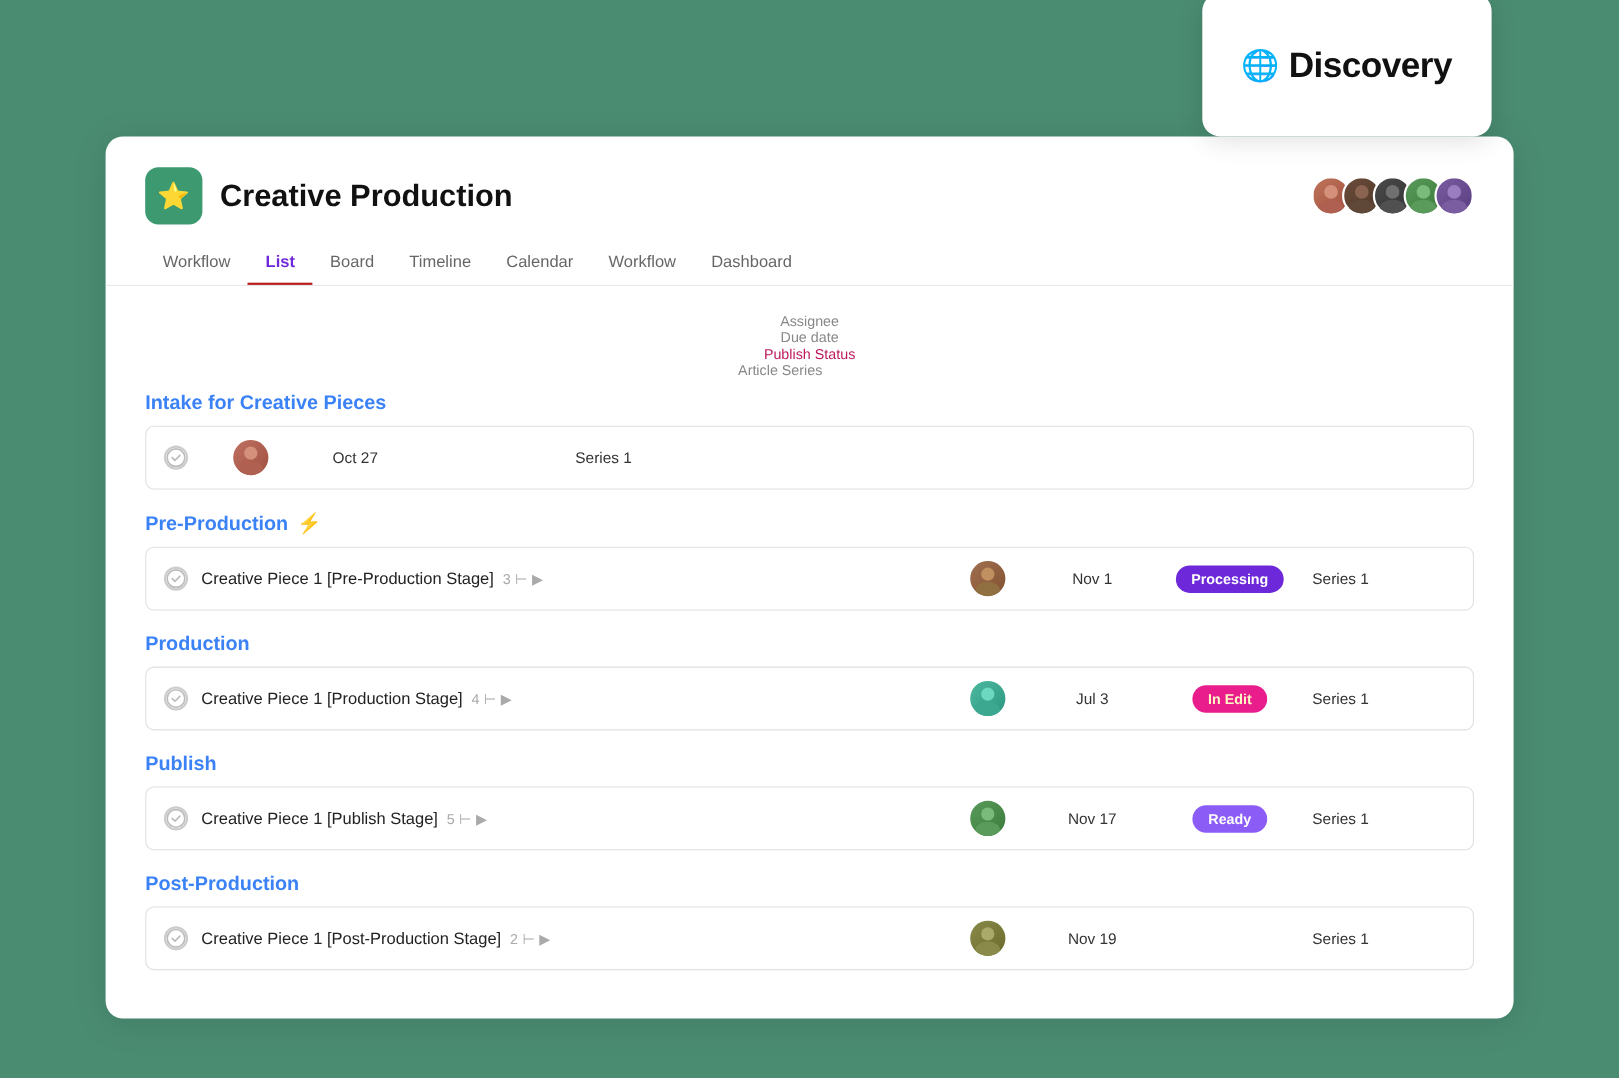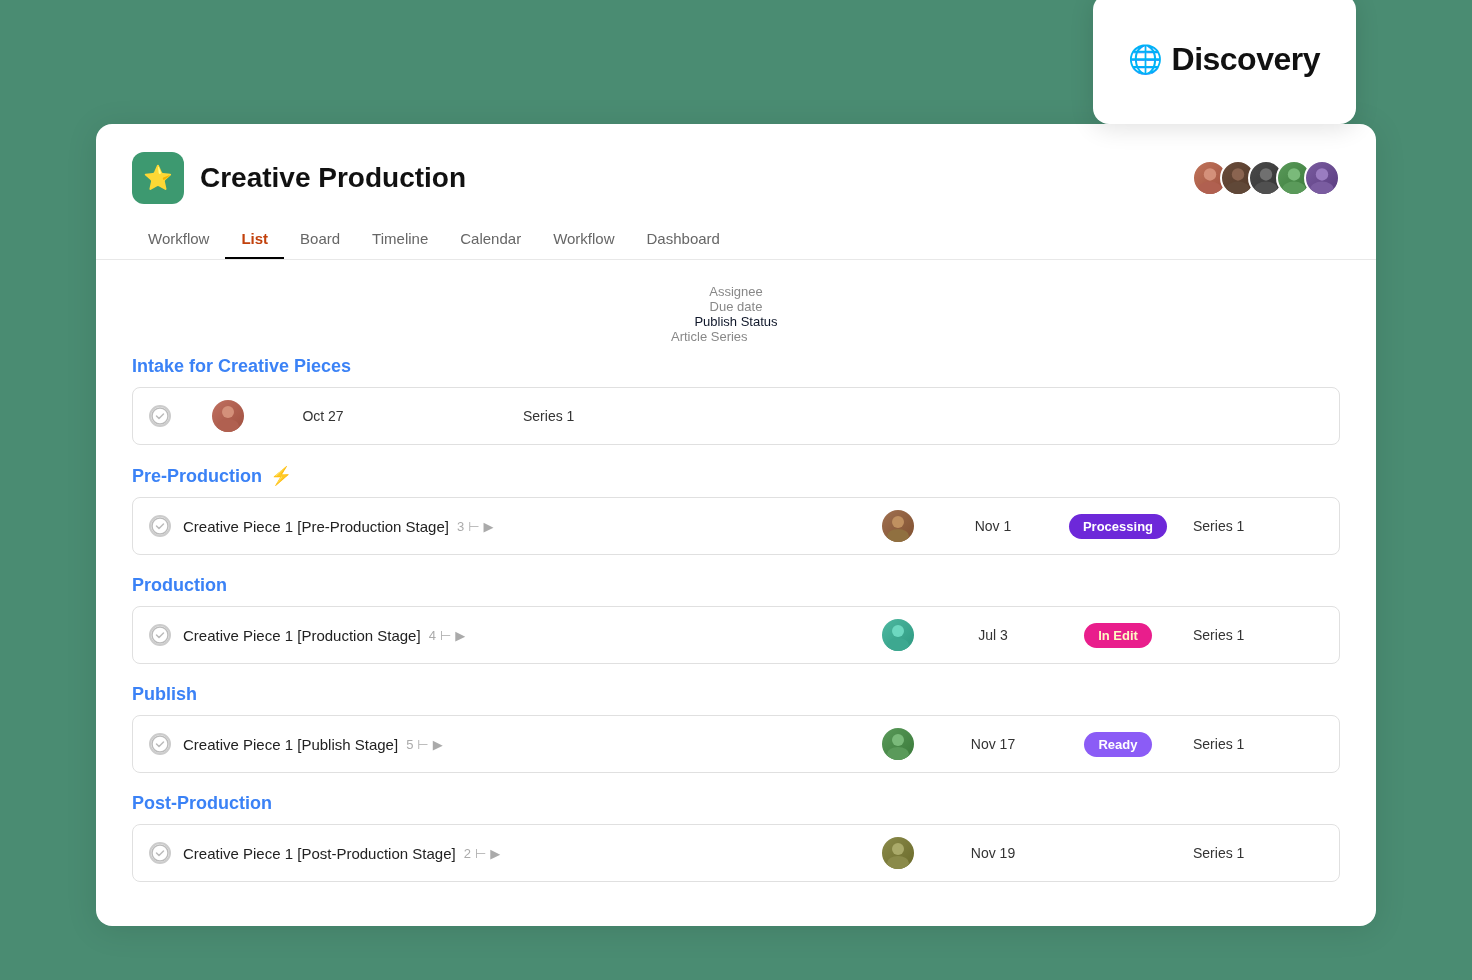--- a/index.html
+++ b/index.html
@@ -116,40 +116,40 @@
     }
     .nav-tab {
       padding: 10px 16px;
       font-size: 15px;
       color: #666;
       cursor: pointer;
       border-bottom: 2px solid transparent;
       white-space: nowrap;
     }
     .nav-tab.active {
-      color: #c2410c;
+      color: #6d28d9;
       font-weight: 600;
-      border-bottom: 2px solid #000000;
+      border-bottom: 2px solid #b91c1c;
     }
     
     .content {
       padding: 24px 36px;
     }
     
     .table-header {
       display: flex;
       align-items: center;
       padding: 0 0 8px 0;
       margin-bottom: 4px;
       flex-direction: column;
     }
     .col-task { flex: 1; }
     .col-assignee { width: 90px; text-align: center; font-size: 13px; color: #888; font-weight: 500; }
     .col-duedate { width: 100px; text-align: center; font-size: 13px; color: #888; font-weight: 500; }
-    .col-status { width: 150px; text-align: center; font-size: 13px; color: #0f172a; font-weight: 500; }
+    .col-status { width: 150px; text-align: center; font-size: 13px; color: #be185d; font-weight: 500; }
     .col-article { width: 130px; text-align: left; font-size: 13px; color: #888; font-weight: 500; }
     
     .section {
       margin-bottom: 20px;
     }
     .section-title {
       font-size: 18px;
       font-weight: 700;
       color: #3b82f6;
       margin-bottom: 10px;

